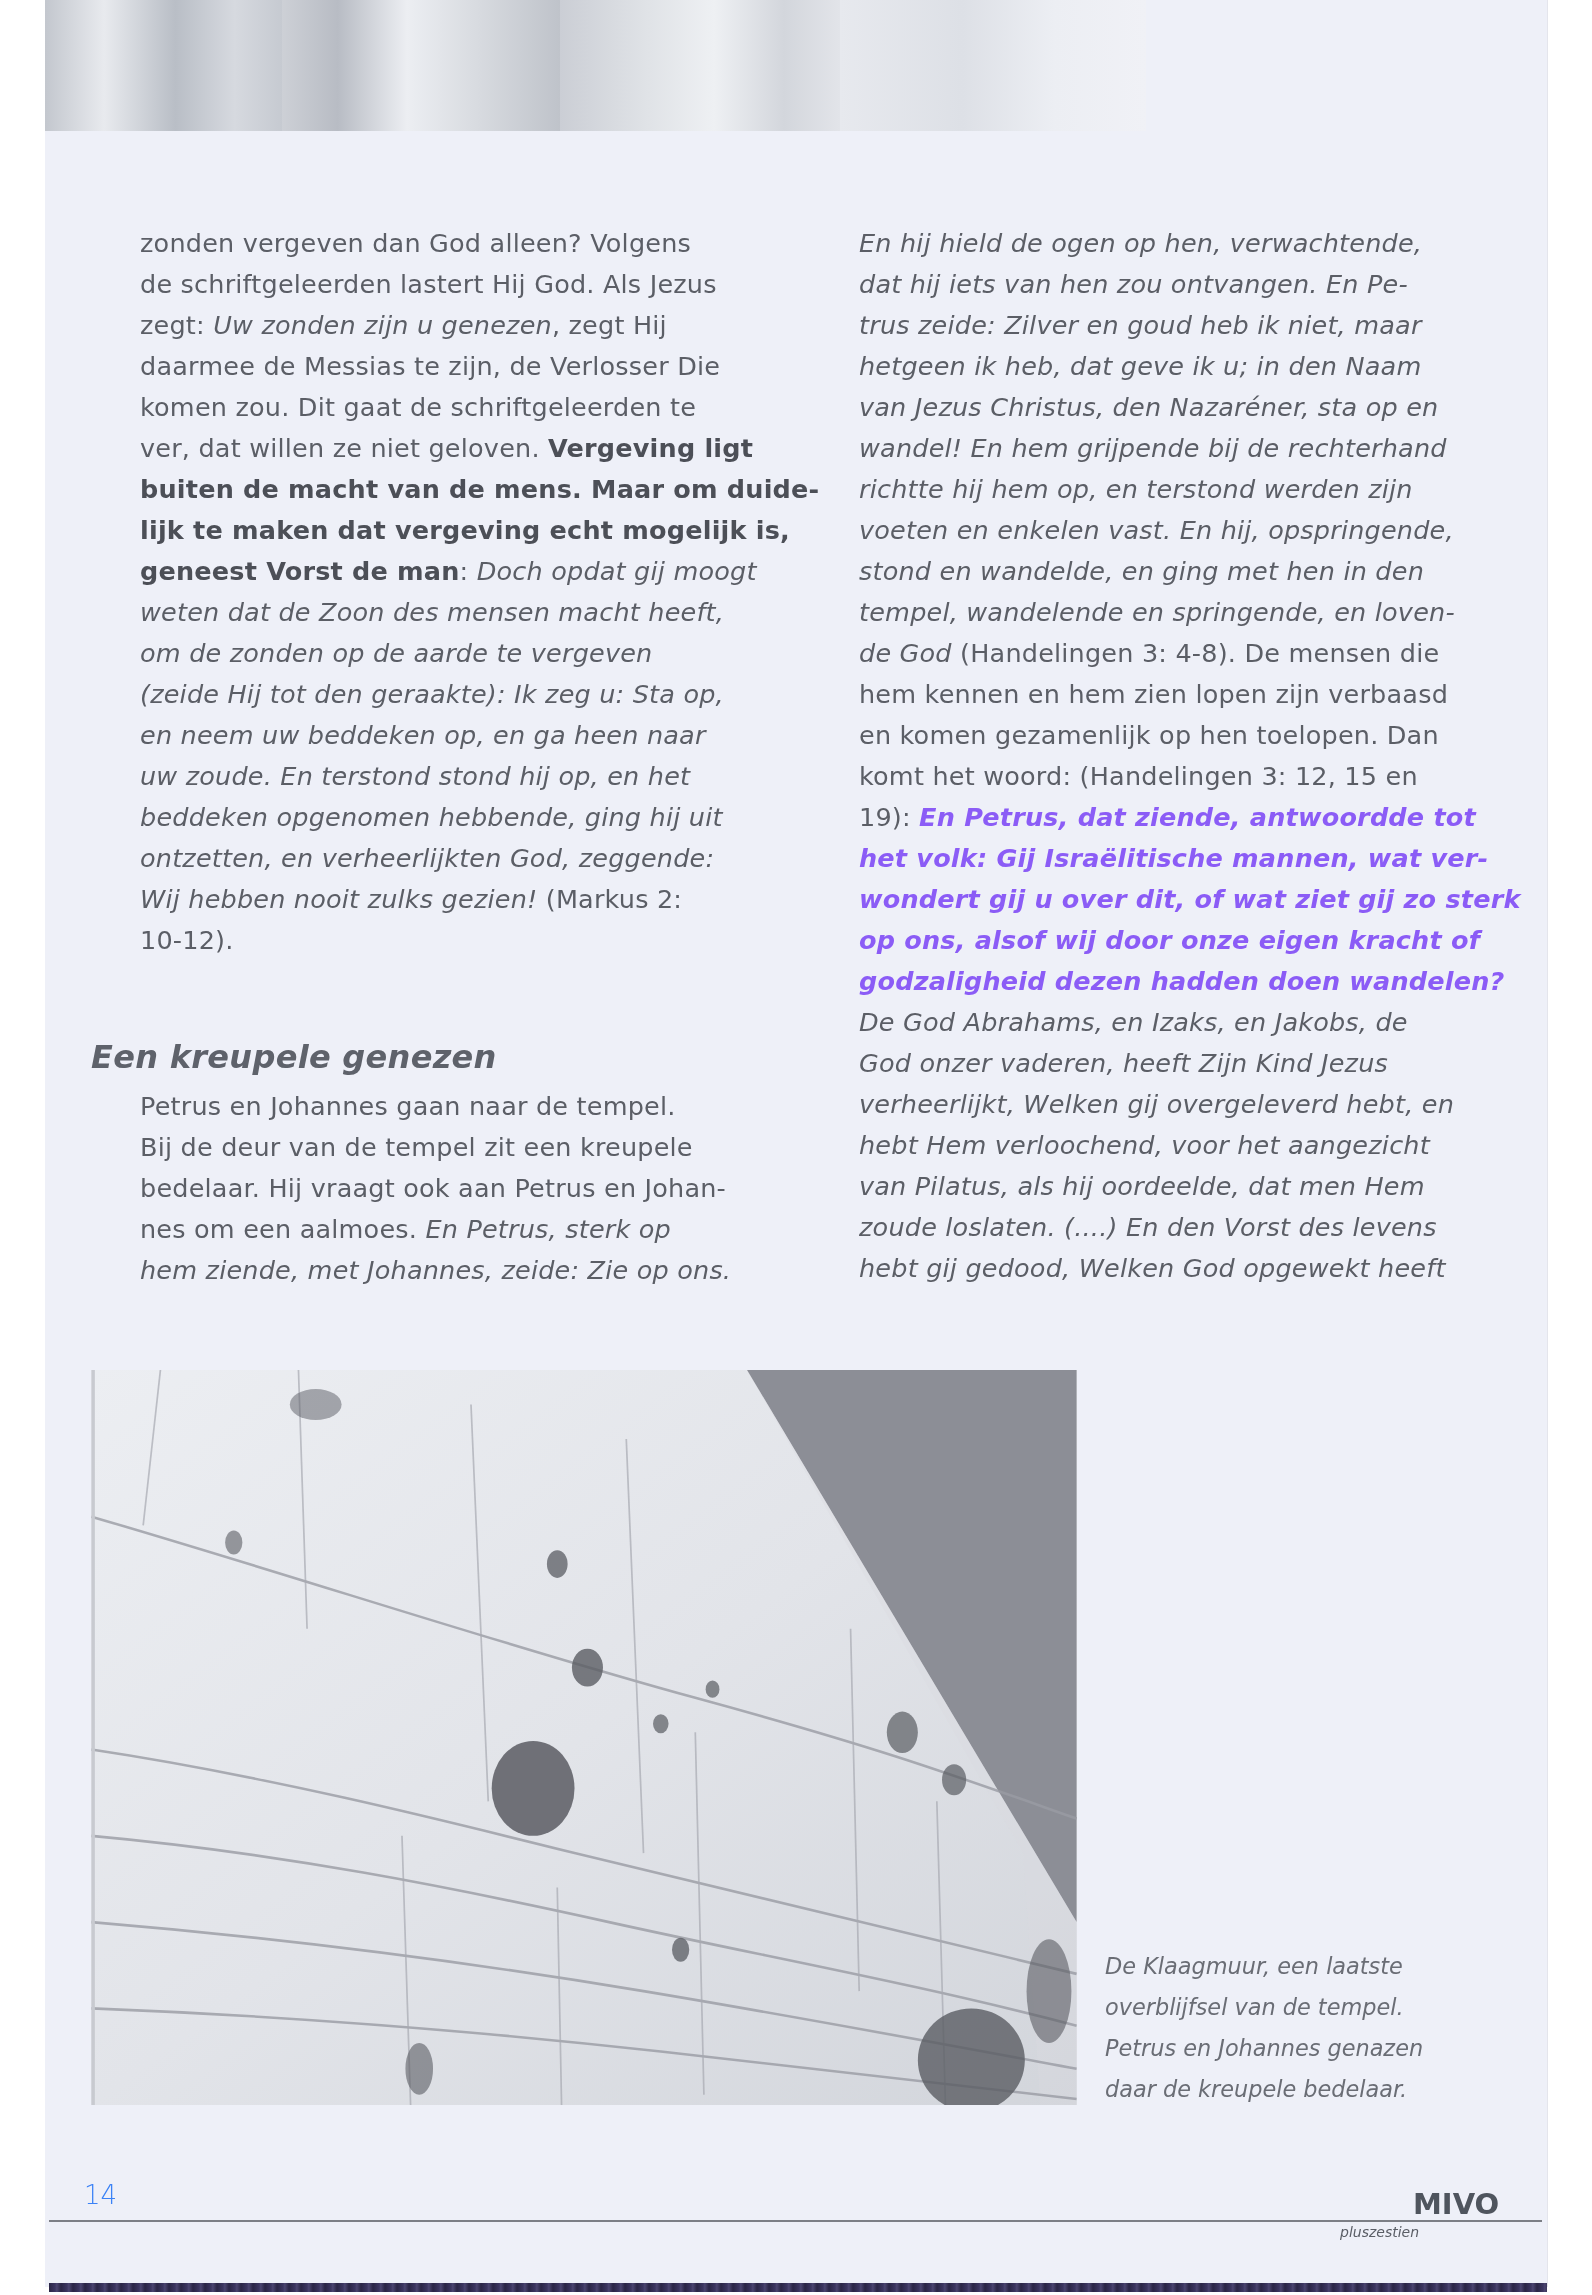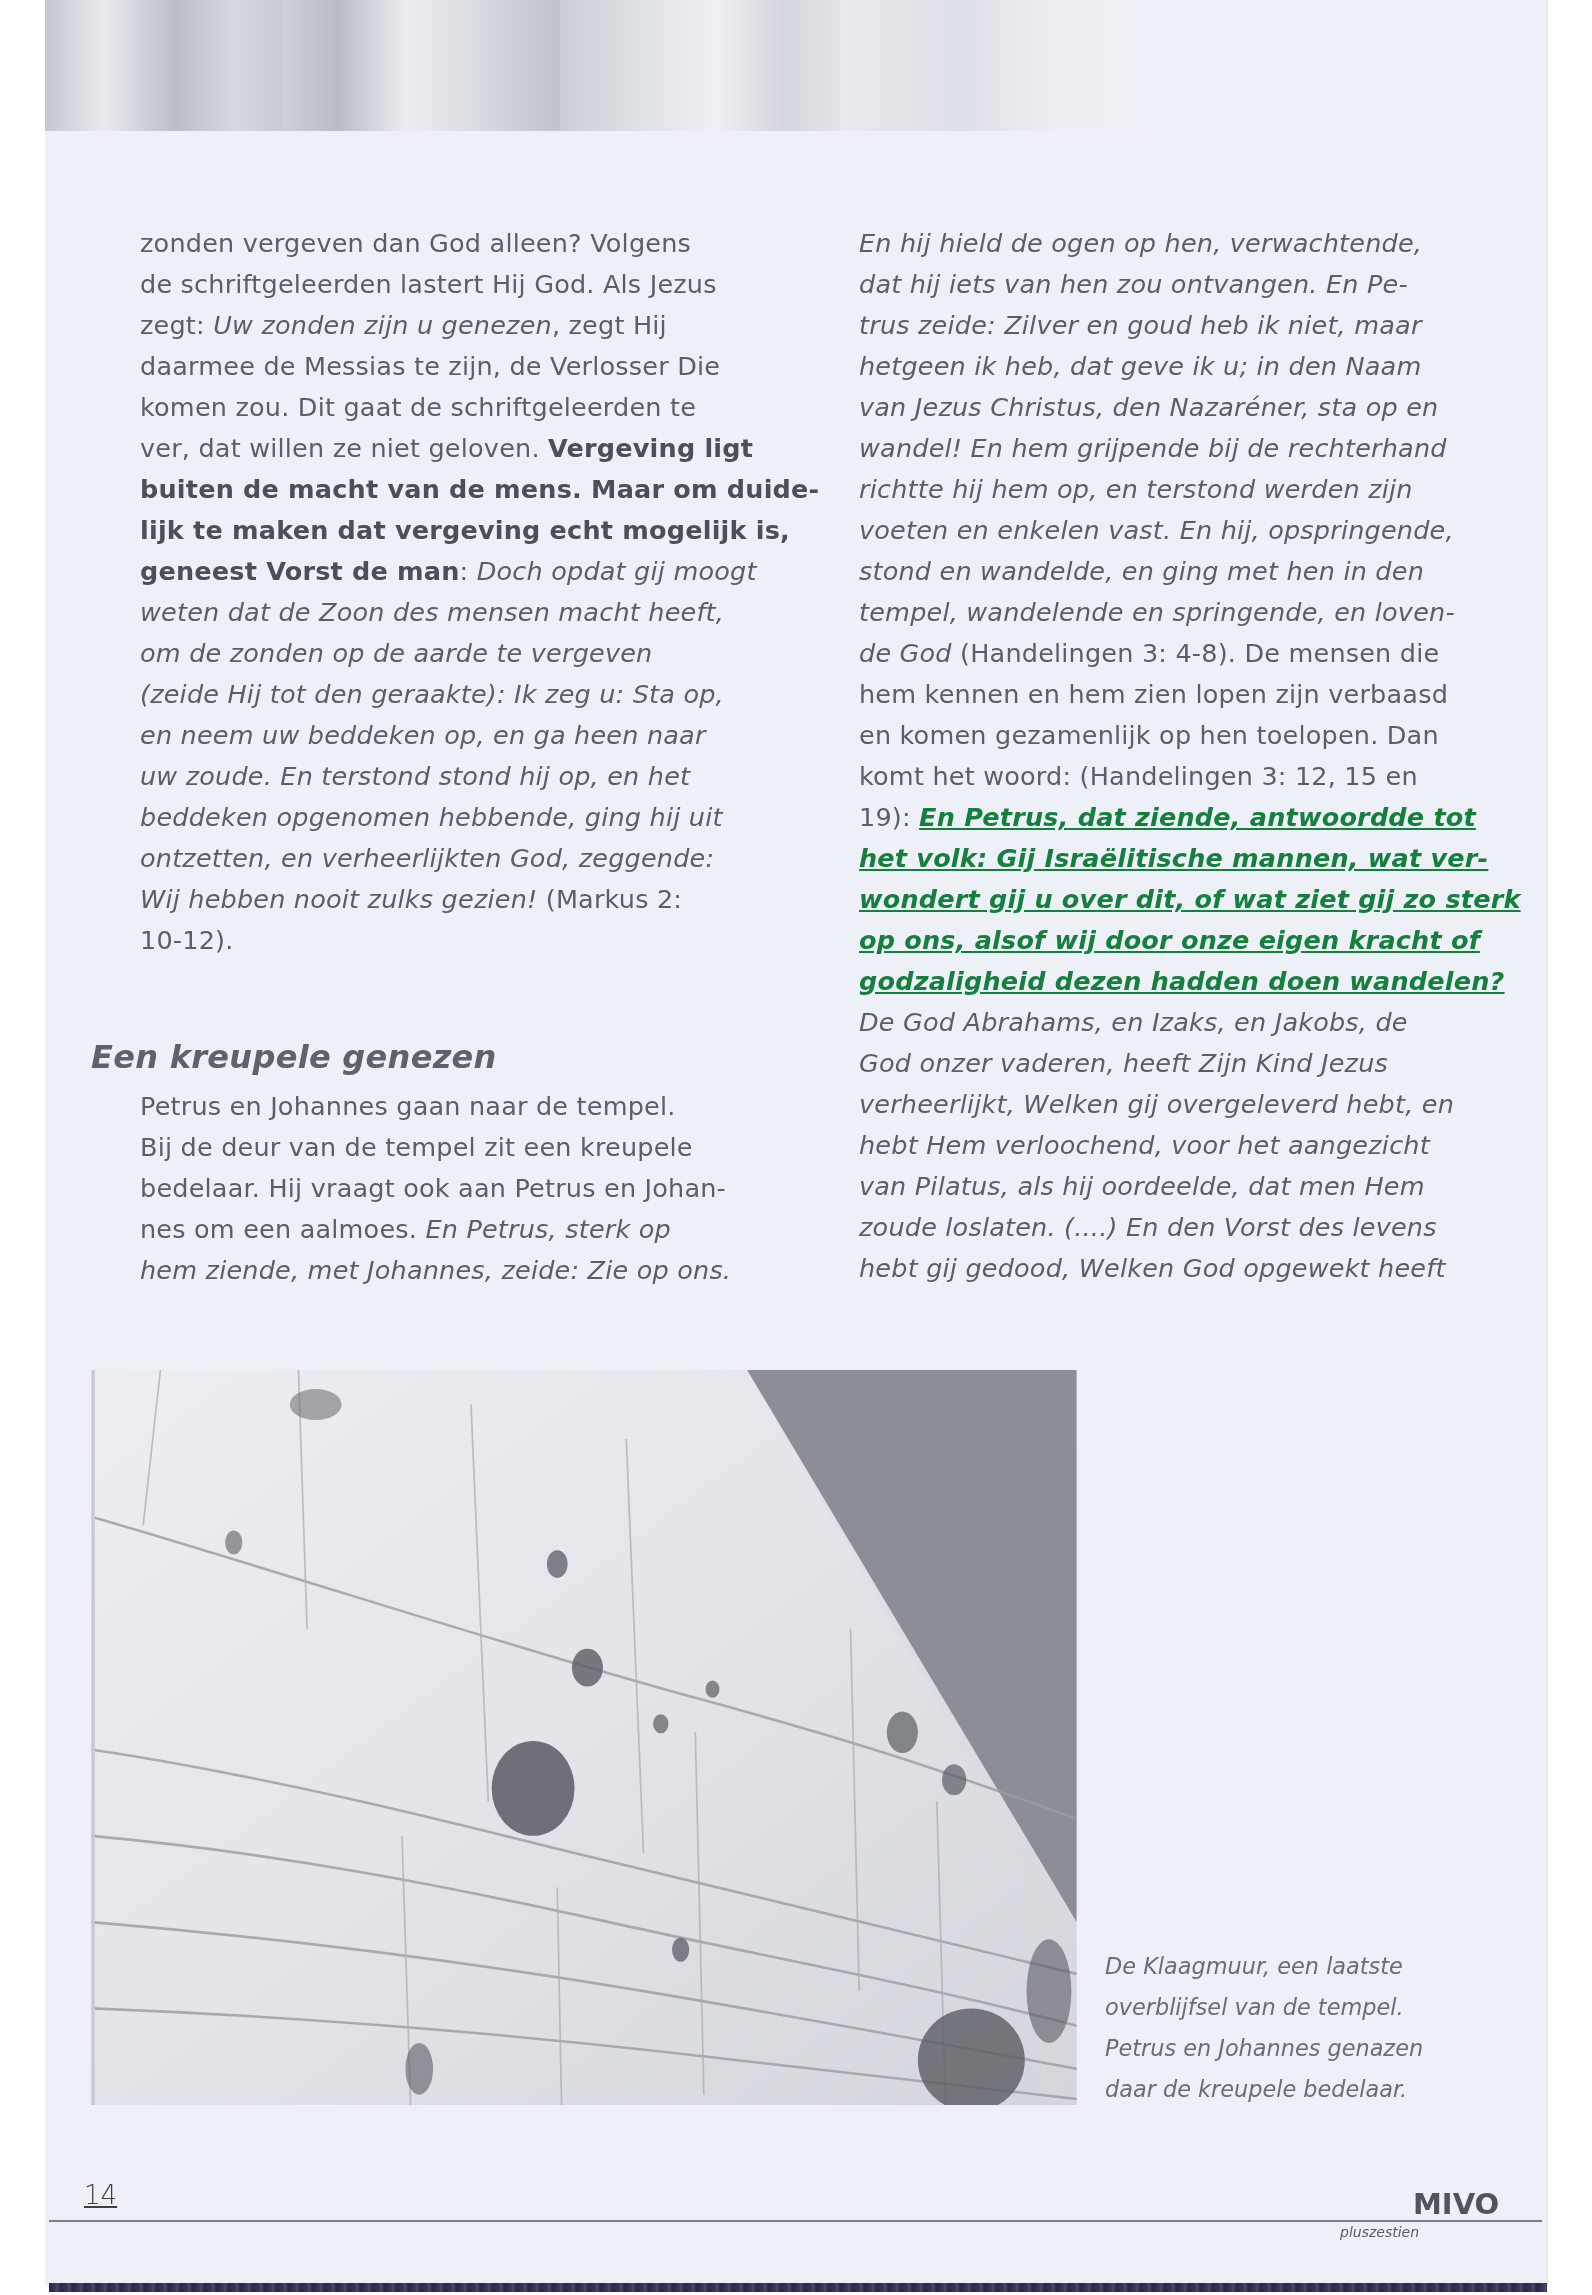--- a/index.html
+++ b/index.html
@@ -25,21 +25,21 @@
     .banner .s4 { width: 306px; background: linear-gradient(90deg, #e7e9ee 0%, #dde0e6 40%, #eceef3 70%, #f0f1f6 100%); }
 
     .col {
       position: absolute;
       font-size: 25.5px; line-height: 41px; color: #5b5e66;
       letter-spacing: 0.2px;
     }
     .col .line { display: block; white-space: nowrap; }
     .b { font-weight: bold; color: #4c4f57; }
     .i { font-style: italic; }
-    .bi { font-weight: bold; font-style: italic; color: #15803d; text-decoration: underline; }
+    .bi { font-weight: bold; font-style: italic; color: #8b5cf6; }
 
     .col-left { left: 140px; top: 223px; width: 630px; }
     .col-right { left: 859px; top: 223px; width: 621px; }
 
     .section-heading {
       position: absolute; left: 91px; top: 1038px;
       font-size: 32px; font-style: italic; font-weight: bold; color: #5e626b;
       letter-spacing: 0.3px;
     }
     .col-left2 { left: 140px; top: 1086px; width: 630px; }
@@ -50,22 +50,22 @@
     }
     .photo svg { display: block; }
 
     .caption {
       position: absolute; left: 1105px; top: 1946px; width: 380px;
       font-size: 22.4px; line-height: 41px; font-style: italic; color: #6a6d75;
     }
     .caption .line { display: block; white-space: nowrap; }
 
     .page-number {
-      position: absolute; left: 84px; top: 2180px; font-size: 26px; color: #404040;
-      font-family: "DejaVu Sans", sans-serif; font-weight: 300; text-decoration: underline;
+      position: absolute; left: 84px; top: 2180px; font-size: 26px; color: #3b82f6;
+      font-family: "DejaVu Sans", sans-serif; font-weight: 300;
     }
     .footer-rule {
       position: absolute; left: 49px; top: 2220px; width: 1493px; height: 1.7px; background: #7c7f86;
     }
     .brand {
       position: absolute; left: 1413px; top: 2187px; font-size: 29px; font-weight: bold;
       color: #4f555e; letter-spacing: 0px;
     }
     .brand-sub {
       position: absolute; left: 1340px; top: 2224px; font-size: 14px; font-style: italic;

